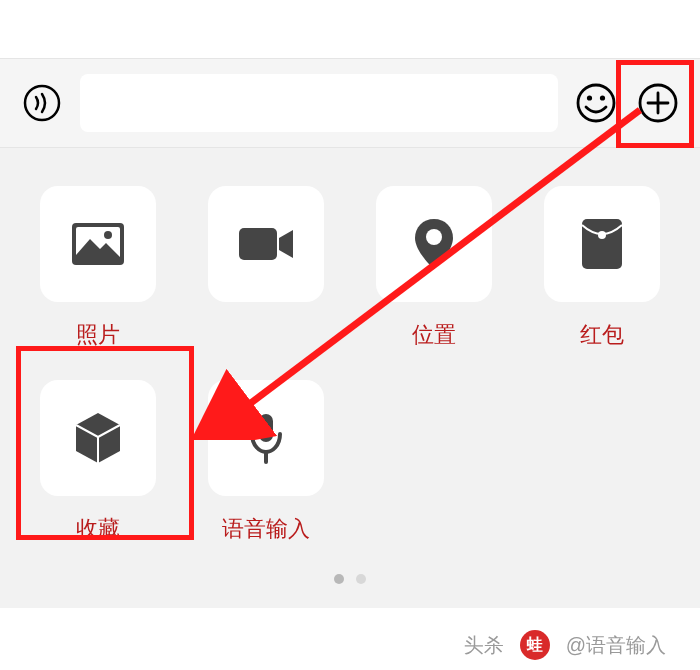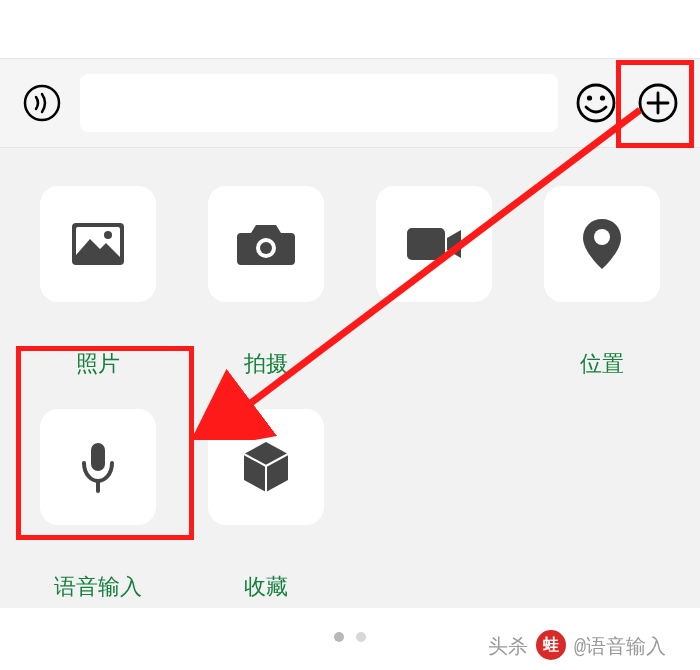--- a/index.html
+++ b/index.html
@@ -55,22 +55,21 @@
     .tile {
       width: 116px; height: 116px;
       background: #fff;
       border-radius: 18px;
       display: flex;
       align-items: center;
       justify-content: center;
     }
     .cell-label {
       font-size: 22px;
-      color: #15803d;
-      margin-top: 29px;
+      color: #b91c1c;
     }
     .pager {
       display: flex;
       justify-content: center;
       gap: 12px;
       margin-top: 30px;
     }
     .dot {
       width: 10px; height: 10px;
       border-radius: 50%;
@@ -92,23 +91,22 @@
       z-index: 9;
       pointer-events: none;
     }
     .watermark {
       position: absolute;
       bottom: 10px;
       right: 34px;
       font-size: 20px;
       color: #9a9a9a;
       display: flex;
-      align-items: flex-end;
-      gap: 8px;
-      font-family: Liberation Mono, monospace;
+      align-items: center;
+      gap: 16px;
     }
     .wm-avatar {
       width: 30px; height: 30px;
       border-radius: 50%;
       background: #d92a2a;
       display: flex; align-items: center; justify-content: center;
       color: #fff; font-size: 16px; font-weight: bold;
     }
   </style>
 </head>
@@ -149,72 +147,72 @@
         <svg width="56" height="46" viewBox="0 0 56 46">
           <rect x="2" y="2" width="52" height="42" rx="4" fill="#454545"></rect>
           <rect x="6" y="6" width="44" height="34" rx="2" fill="#fff"></rect>
           <polygon points="6,34 20,18 30,28 36,22 50,36 50,40 6,40" fill="#454545"></polygon>
           <circle cx="38" cy="14" r="4" fill="#454545"></circle>
         </svg>
       </div>
       <div class="cell-label">照片</div>
     </div>
 
-    <div class="cell">
-      <div class="tile">
-        <svg width="58" height="46" viewBox="0 0 58 46">
-          <path d="M4 12 h10 l5 -8 h20 l5 8 h10 a4 4 0 0 1 4 4 v24 a4 4 0 0 1 -4 4 h-50 a4 4 0 0 1 -4 -4 v-24 a4 4 0 0 1 4 -4 z" fill="#454545"></path>
-          <circle cx="29" cy="27" r="10" fill="#fff"></circle>
-          <circle cx="29" cy="27" r="6" fill="#454545"></circle>
-        </svg>
-      </div>
-      <div class="cell-label">拍摄</div>
-    </div>
 
     <div class="cell">
       <div class="tile">
         <svg width="58" height="40" viewBox="0 0 58 40">
           <rect x="2" y="4" width="38" height="32" rx="5" fill="#454545"></rect>
           <polygon points="42,14 56,6 56,34 42,26" fill="#454545"></polygon>
         </svg>
       </div>
     </div>
 
     <div class="cell">
       <div class="tile">
         <svg width="42" height="54" viewBox="0 0 42 54">
           <path d="M21 2 C10 2 2 10 2 21 C2 35 21 52 21 52 C21 52 40 35 40 21 C40 10 32 2 21 2 Z" fill="#454545"></path>
           <circle cx="21" cy="20" r="8" fill="#fff"></circle>
         </svg>
       </div>
       <div class="cell-label">位置</div>
     </div>
 
-
+    <div class="cell">
+      <div class="tile">
+        <svg width="44" height="54" viewBox="0 0 44 54">
+          <rect x="2" y="2" width="40" height="50" rx="5" fill="#454545"></rect>
+          <path d="M2 8 Q22 26 42 8" fill="none" stroke="#fff" stroke-width="2"></path>
+          <circle cx="22" cy="18" r="4" fill="#fff"></circle>
+        </svg>
+      </div>
+      <div class="cell-label">红包</div>
+    </div>
+
+
+    <div class="cell">
+      <div class="tile">
+        <svg width="50" height="54" viewBox="0 0 50 54">
+          <polygon points="25,2 47,14 47,40 25,52 3,40 3,14" fill="#454545"></polygon>
+          <polyline points="3,14 25,26 47,14" fill="none" stroke="#fff" stroke-width="2"></polyline>
+          <line x1="25" y1="26" x2="25" y2="52" stroke="#fff" stroke-width="2"></line>
+        </svg>
+      </div>
+      <div class="cell-label">收藏</div>
+    </div>
 
     <div class="cell">
       <div class="tile">
         <svg width="40" height="52" viewBox="0 0 40 52">
           <rect x="13" y="2" width="14" height="28" rx="7" fill="#454545"></rect>
           <path d="M6 22 C6 34 14 40 20 40 C26 40 34 34 34 22" fill="none" stroke="#454545" stroke-width="4" stroke-linecap="round"></path>
           <line x1="20" y1="40" x2="20" y2="50" stroke="#454545" stroke-width="4" stroke-linecap="round"></line>
         </svg>
       </div>
       <div class="cell-label">语音输入</div>
-    </div>
-
-    <div class="cell">
-      <div class="tile">
-        <svg width="50" height="54" viewBox="0 0 50 54">
-          <polygon points="25,2 47,14 47,40 25,52 3,40 3,14" fill="#454545"></polygon>
-          <polyline points="3,14 25,26 47,14" fill="none" stroke="#fff" stroke-width="2"></polyline>
-          <line x1="25" y1="26" x2="25" y2="52" stroke="#fff" stroke-width="2"></line>
-        </svg>
-      </div>
-      <div class="cell-label">收藏</div>
     </div>
 
   </div>
 
   <div class="pager">
     <div class="dot"></div>
     <div class="dot inactive"></div>
   </div>
 </div>
 

